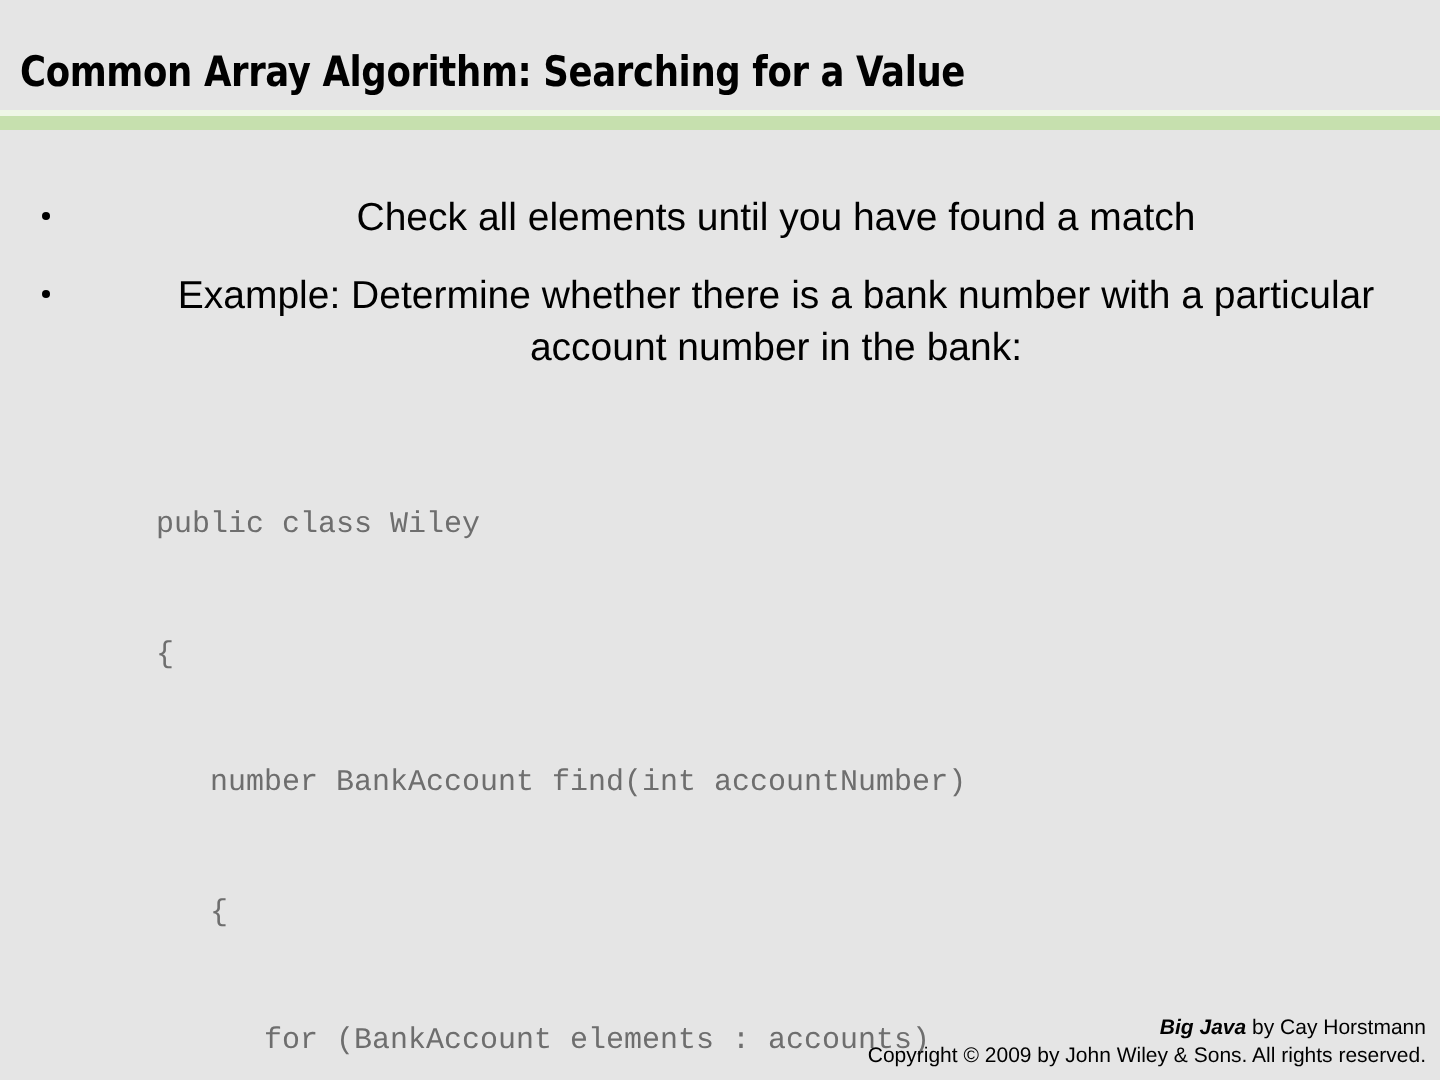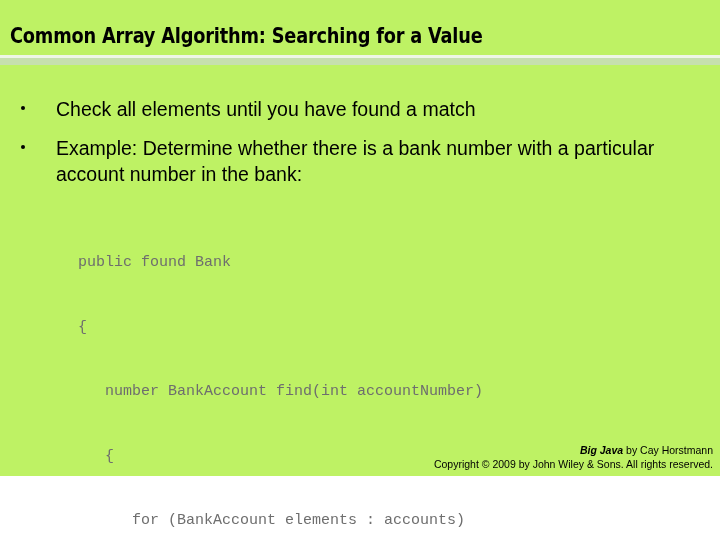--- a/index.html
+++ b/index.html
@@ -11,22 +11,22 @@
     height: 540px;
     background: #ffffff;
     font-family: "Liberation Sans", sans-serif;
     overflow: hidden;
     position: relative;
   }
   .slide {
     position: absolute;
     inset: 0;
     width: 720px;
-    height: 476px;
-    background: #bef264;
+    height: 540px;
+    background: #e5e5e5;
     text-decoration: underline;
   }
 
   
   .title-area {
     position: absolute;
     left: 0;
     top: 0;
     width: 720px;
     height: 66px;
@@ -69,20 +69,21 @@
     width: 720px;
   }
   .bullet {
     position: relative;
     padding-left: 56px;
     margin-bottom: 13px;
     font-size: 19.5px;
     line-height: 26px;
     color: #000000;
     max-width: 668px;
+    text-align: center;
   }
   .bullet .dot {
     position: absolute;
     left: 21px;
     top: 10px;
     width: 4px;
     height: 4px;
     background: #000000;
     border-radius: 50%;
   }
@@ -151,21 +152,21 @@
       <span class="dot"></span>
       <span class="btext">Check all elements until you have found a match</span>
     </div>
     <div class="bullet">
       <span class="dot"></span>
       <span class="btext">Example: Determine whether there is a bank number with a particular account number in the bank:</span>
     </div>
   </div>
 
   <div class="code-block">
-    <div class="code-line"><span>public found Bank</span><span class="cmt"></span></div>
+    <div class="code-line"><span>public class Wiley</span><span class="cmt"></span></div>
     <div class="code-line"><span>{</span><span class="cmt"></span></div>
     <div class="code-line"><span>   number BankAccount find(int accountNumber)</span><span class="cmt"></span></div>
     <div class="code-line"><span>   {</span><span class="cmt"></span></div>
     <div class="code-line"><span>      for (BankAccount elements : accounts)</span><span class="cmt"></span></div>
     
     
     
     
     
     

